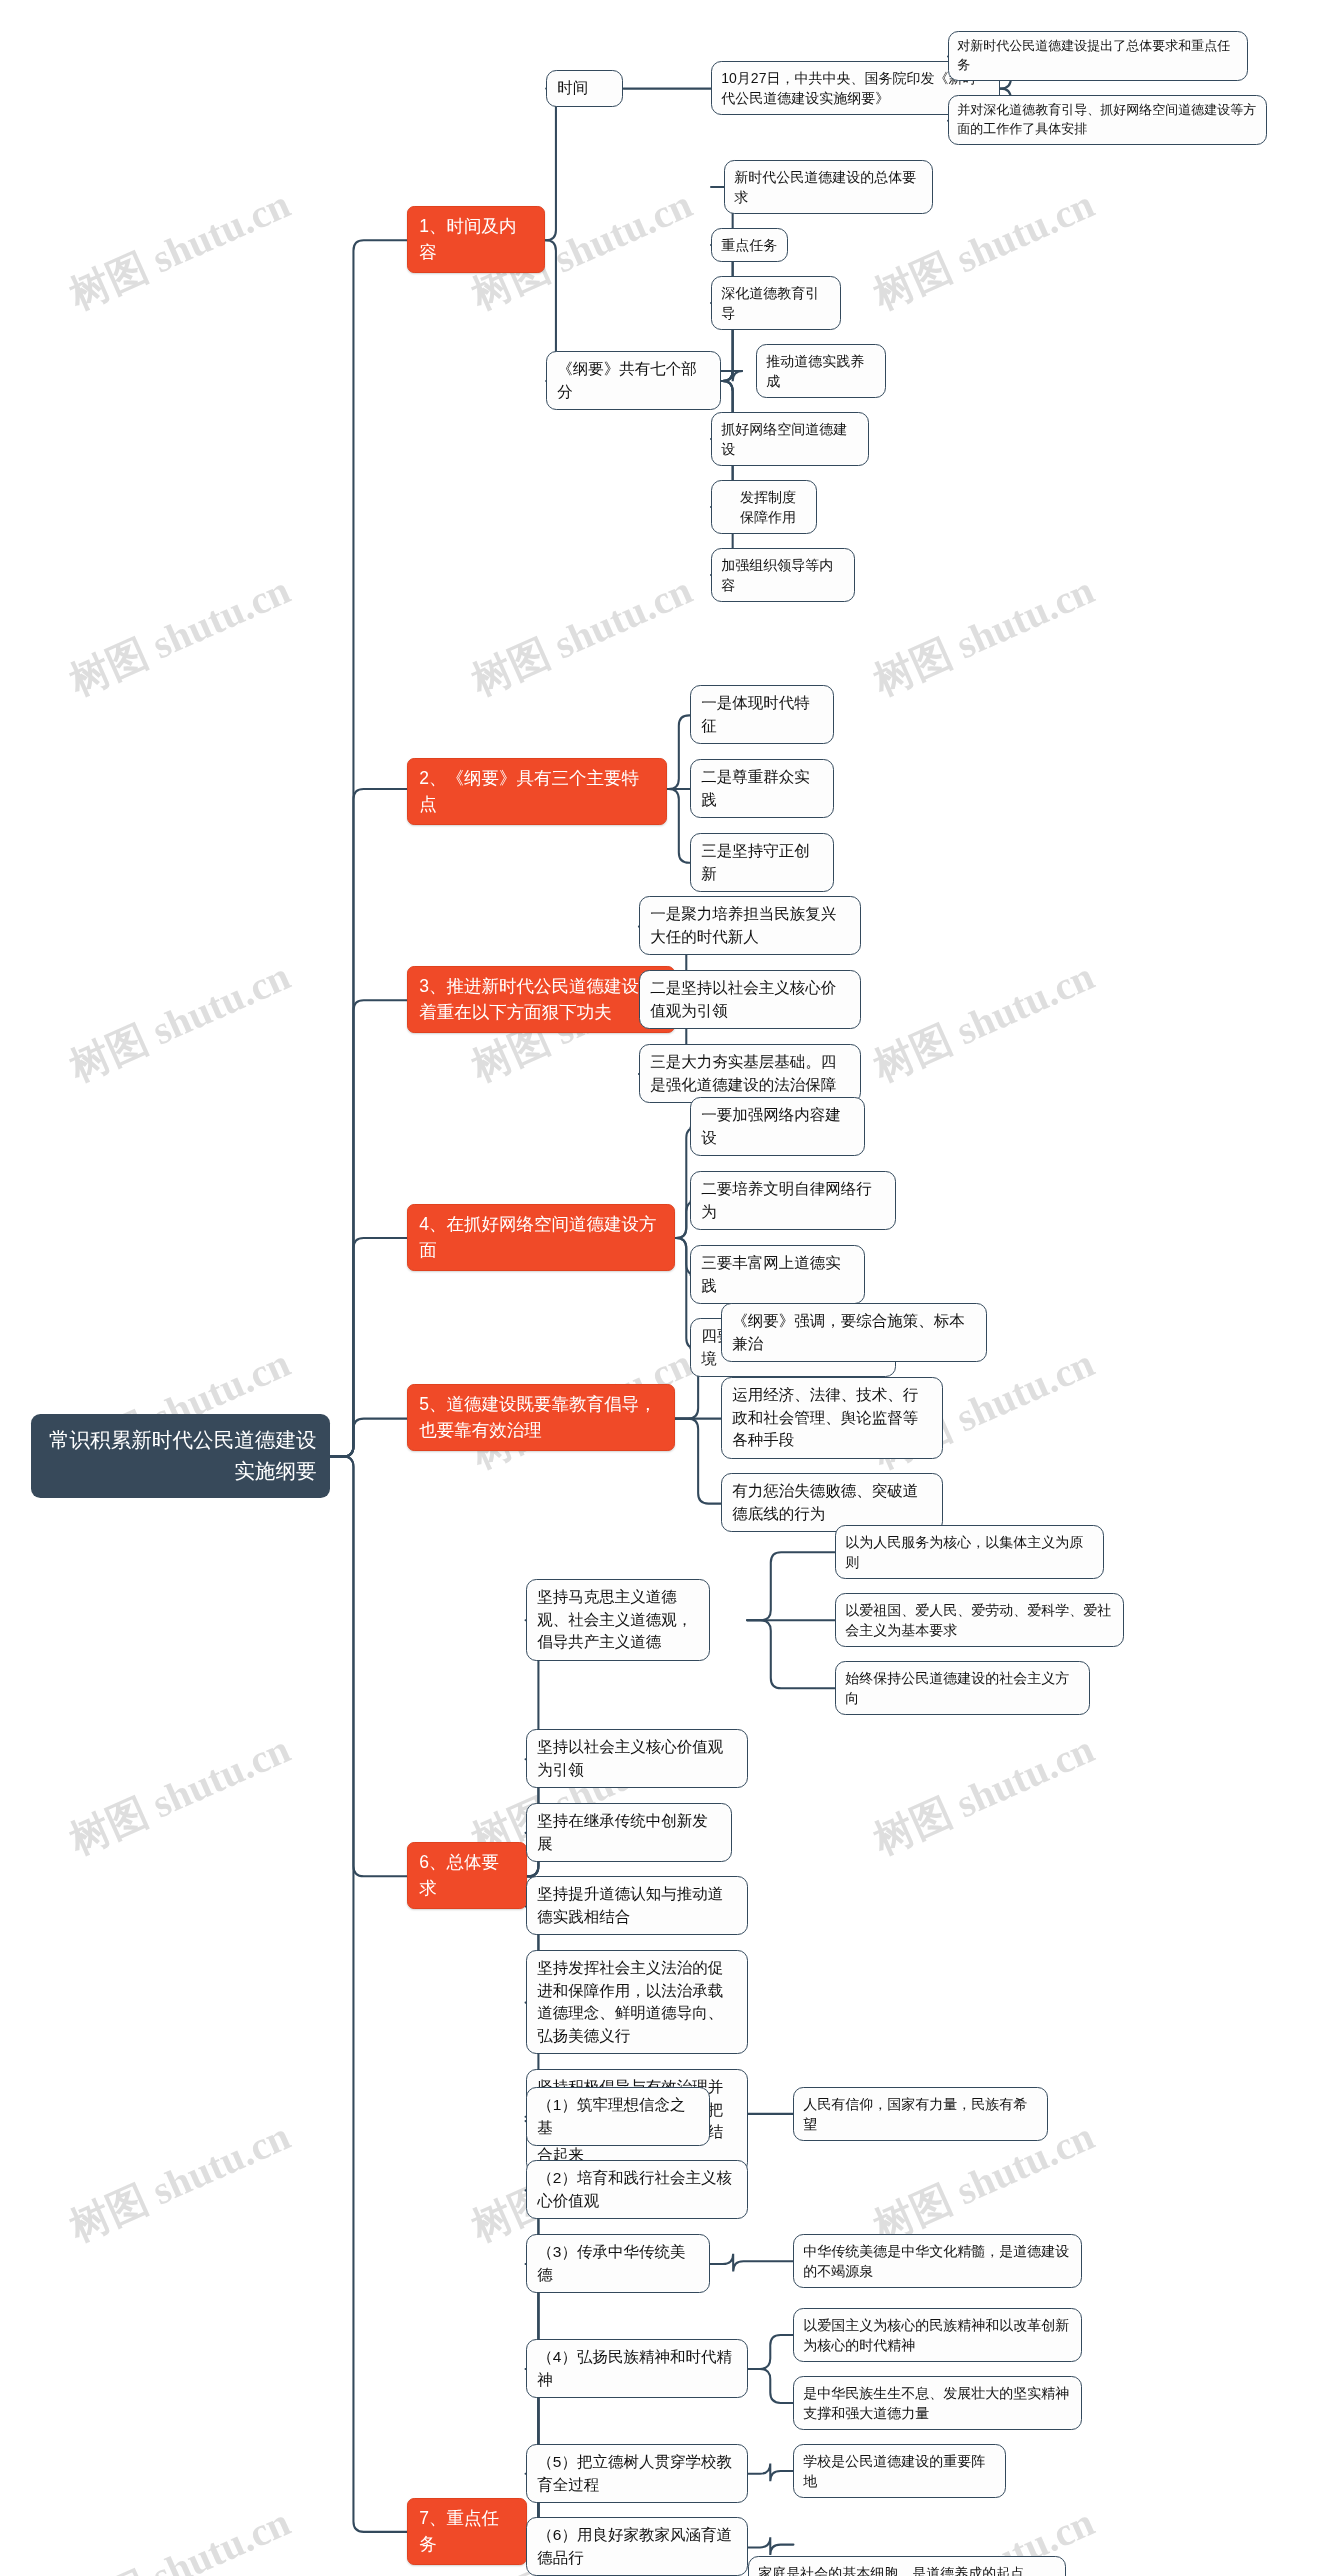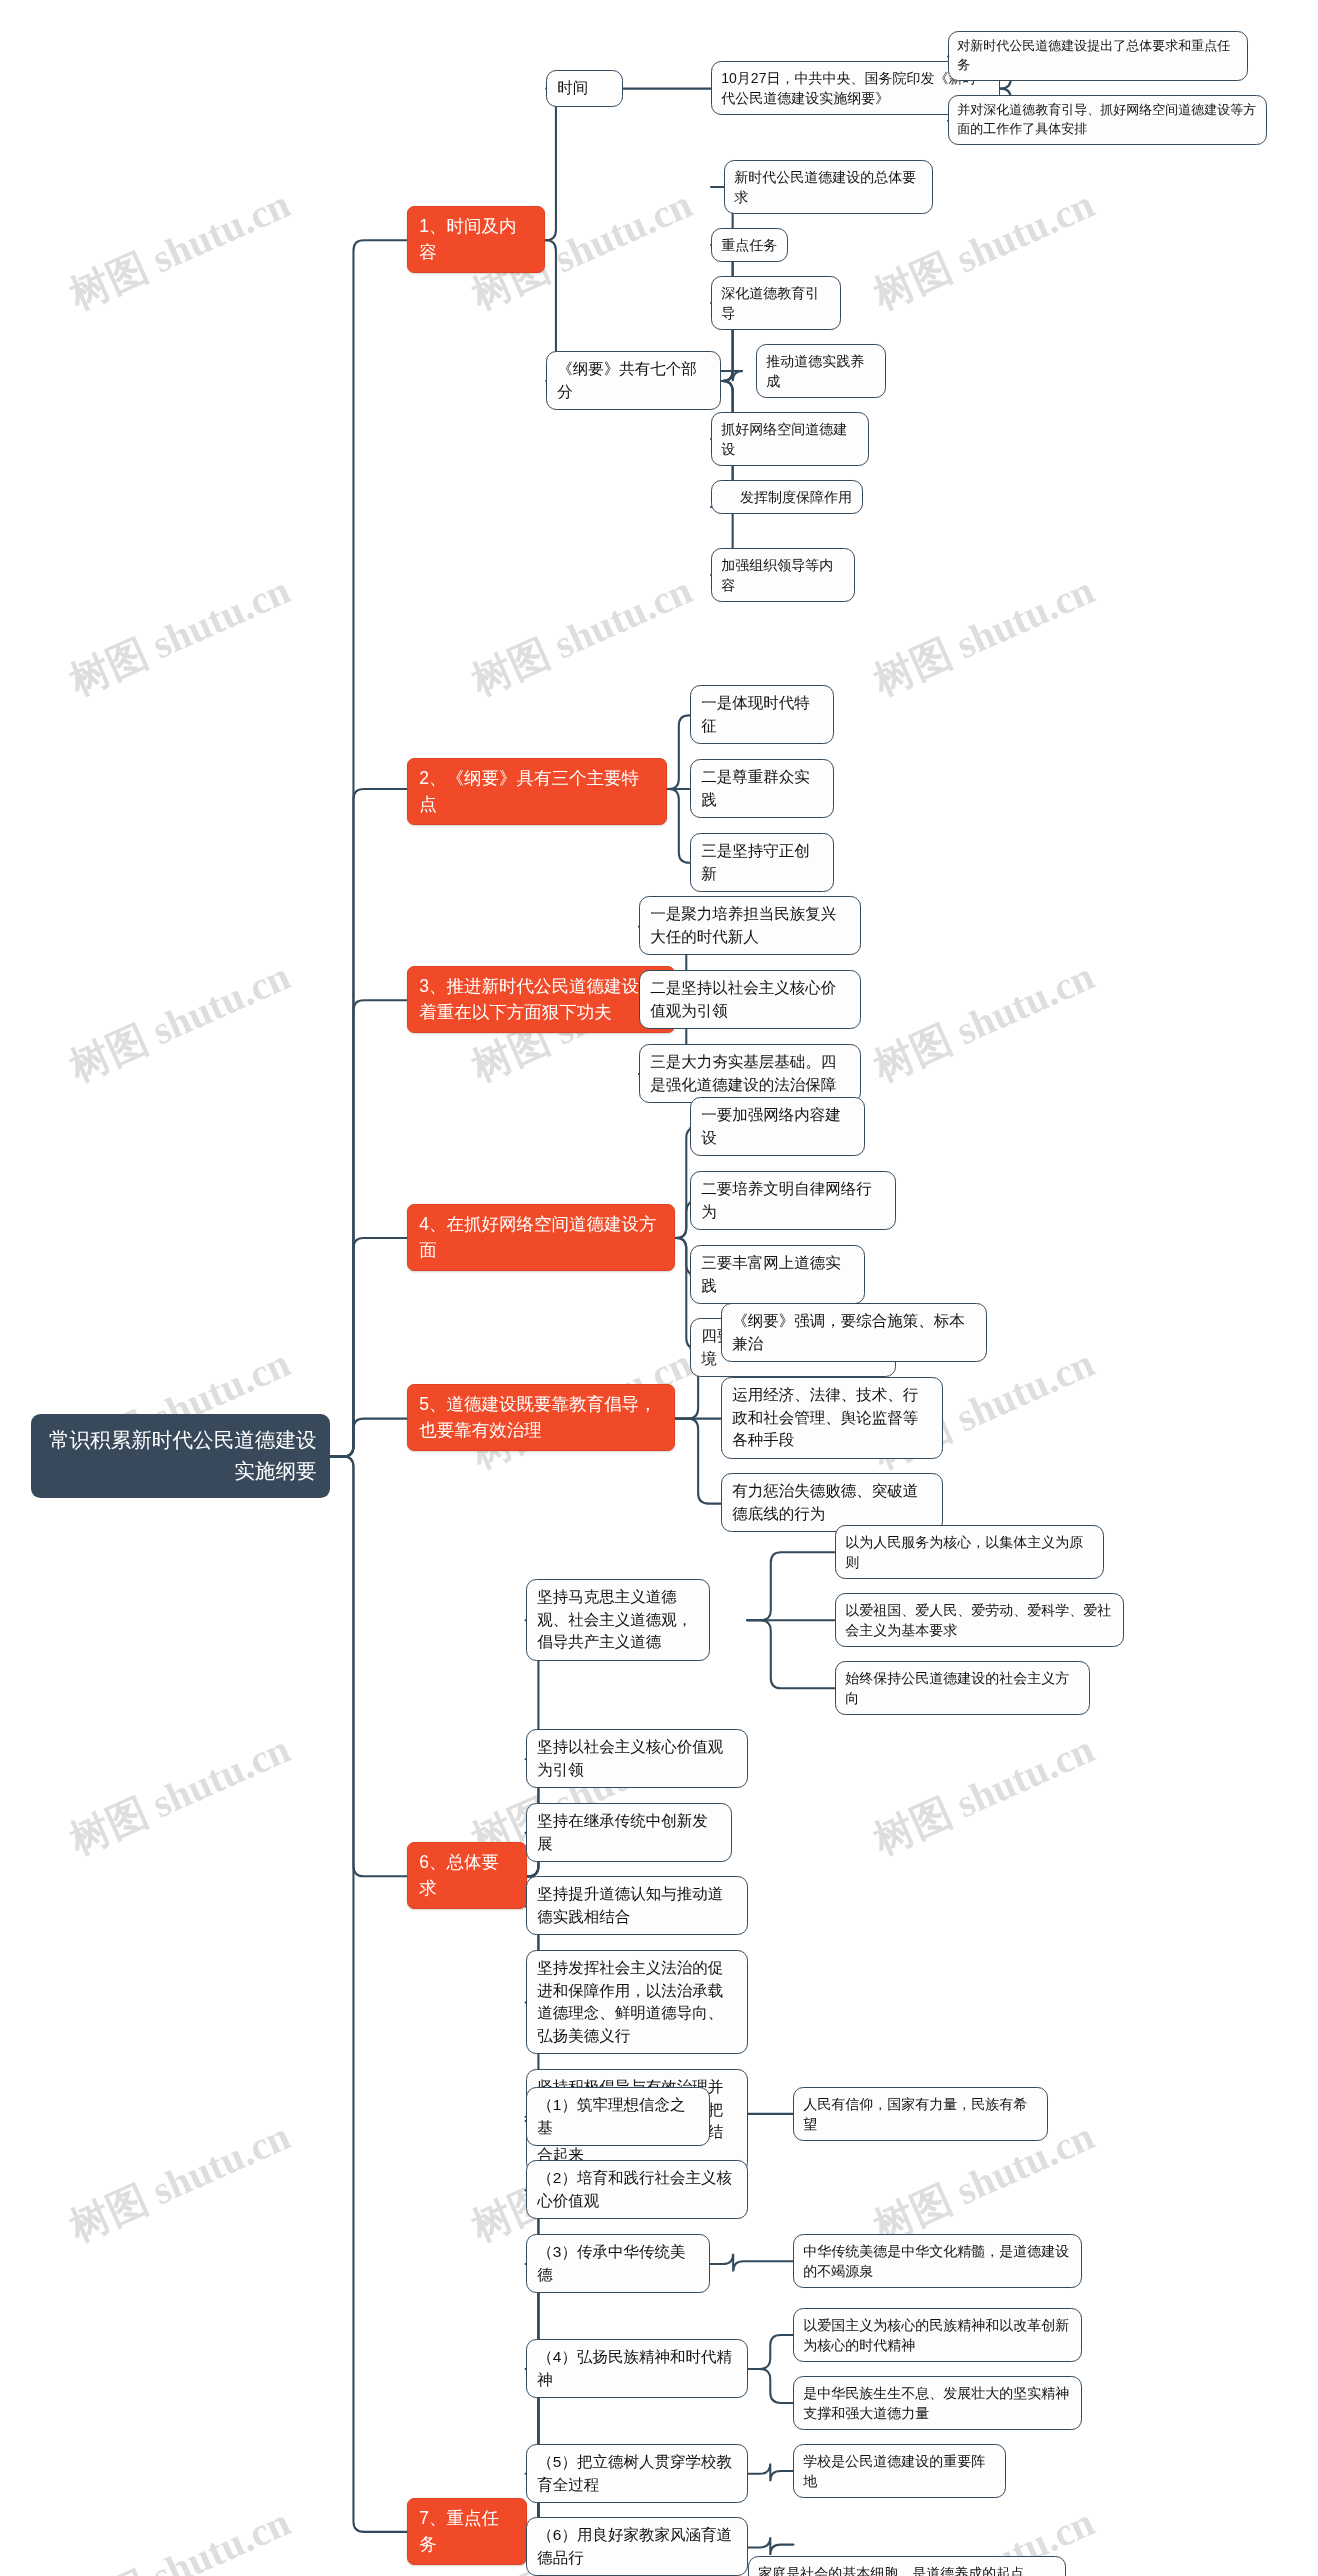--- a/index.html
+++ b/index.html
@@ -166,21 +166,21 @@
       </div>
       <div class="node lv3" style="width: 130px; left: 711px; top: 276px;">
         <span>深化道德教育引导</span>
       </div>
       <div class="node lv3" style="width: 130px; left: 711px; top: 344px; margin-left: 45px;">
         <span>推动道德实践养成</span>
       </div>
       <div class="node lv3" style="width: 158px; left: 711px; top: 412px;">
         <span>抓好网络空间道德建设</span>
       </div>
-      <div class="node lv3" style="width: 152px; left: 711px; top: 480px; padding-left: 28px;">
+      <div class="node lv3" style="width: 106px; left: 711px; top: 480px; padding-left: 28px;">
         <span>发挥制度保障作用</span>
       </div>
       <div class="node lv3" style="width: 144px; left: 711px; top: 548px;">
         <span>加强组织领导等内容</span>
       </div>
       <div class="node lv1" style="width: 260px; left: 407px; top: 758px;">
         <span>2、《纲要》具有三个主要特点</span>
       </div>
       <div class="node lv2" style="width: 144px; left: 690px; top: 685px;">
         <span>一是体现时代特征</span>

